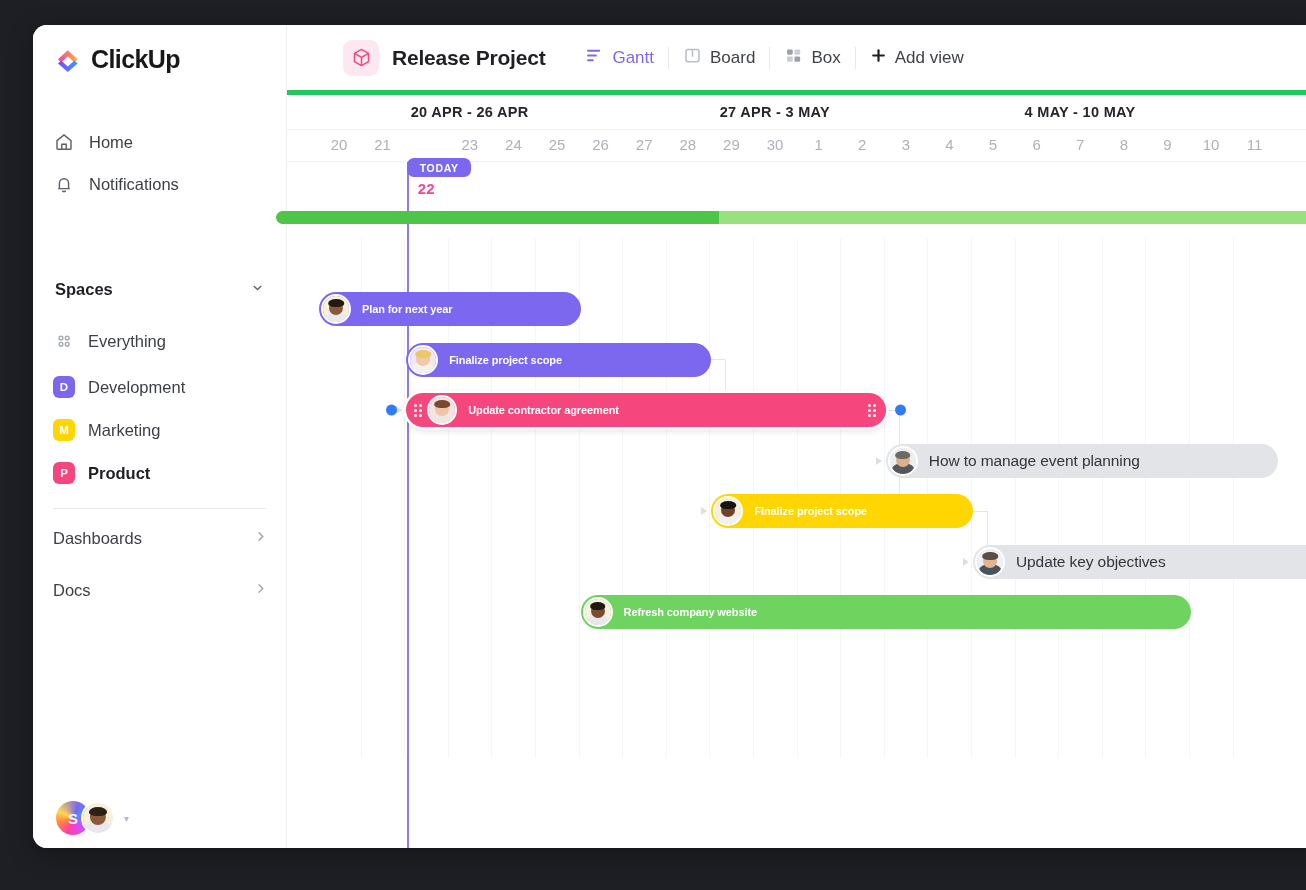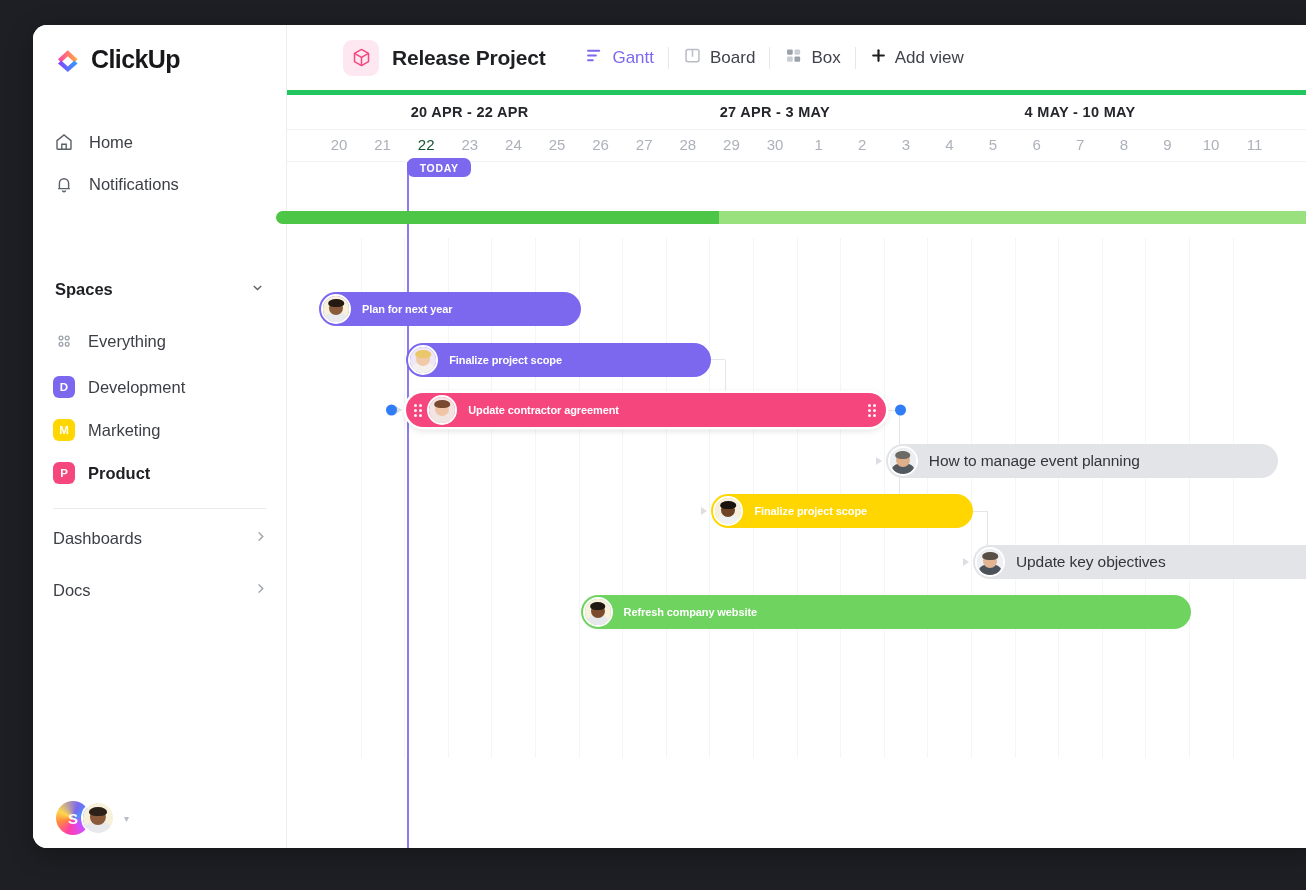--- a/index.html
+++ b/index.html
@@ -135,21 +135,21 @@
     letter-spacing: 0.3px; white-space: nowrap;
   }
   #tl-days {
     position: absolute; left: 0; top: 105px; right: 0; height: 32px;
     border-bottom: 1px solid #f0f1f4;
   }
   .day-lbl {
     position: absolute; top: 6px; width: 44px; text-align: center;
     font-size: 15px; color: #adb1ba;
   }
-  .day-lbl.today { color: #14532d; font-weight: normal; }
+  .day-lbl.today { color: #ec4899; font-weight: bold; margin-top: 44px; }
 
   #today-badge {
     position: absolute; top: 133px;
     width: 64px; height: 19px; border-radius: 7px;
     background: #7b68ee; color: #fff;
     font-size: 10.5px; font-weight: bold; letter-spacing: 0.7px;
     display:flex; align-items:center; justify-content:center;
   }
   #today-line {
     position: absolute; top: 137px; width: 1.6px; height: 700px;
@@ -397,21 +397,21 @@
           <svg width="17" height="17" viewBox="0 0 18 18" stroke="#1f2024" stroke-width="2.3" stroke-linecap="round">
             <path d="M9 3.4 V14.6"></path>
                 <path d="M3.4 9 H14.6"></path>
           </svg>
         </span>
         <span class="lbl">Add view</span>
       </div>
     </div>
 
     <div id="tl-weeks">
-          <span class="week-lbl" style="left: 112.6px; width: 140px; text-align: center;">20 APR - 22 APR</span>
+          <span class="week-lbl" style="left: 112.6px; width: 140px; text-align: center;">20 APR - 26 APR</span>
           <span class="week-lbl" style="left: 417.8px; width: 140px; text-align: center;">27 APR - 3 MAY</span>
           <span class="week-lbl" style="left: 723px; width: 140px; text-align: center;">4 MAY - 10 MAY</span>
         </div>
     <div id="tl-days">
           <span class="day-lbl" style="left: 30px;">20</span>
           <span class="day-lbl" style="left: 73.6px;">21</span>
           <span class="day-lbl today" style="left: 117.2px;">22</span>
           <span class="day-lbl" style="left: 160.8px;">23</span>
           <span class="day-lbl" style="left: 204.4px;">24</span>
           <span class="day-lbl" style="left: 248px;">25</span>

